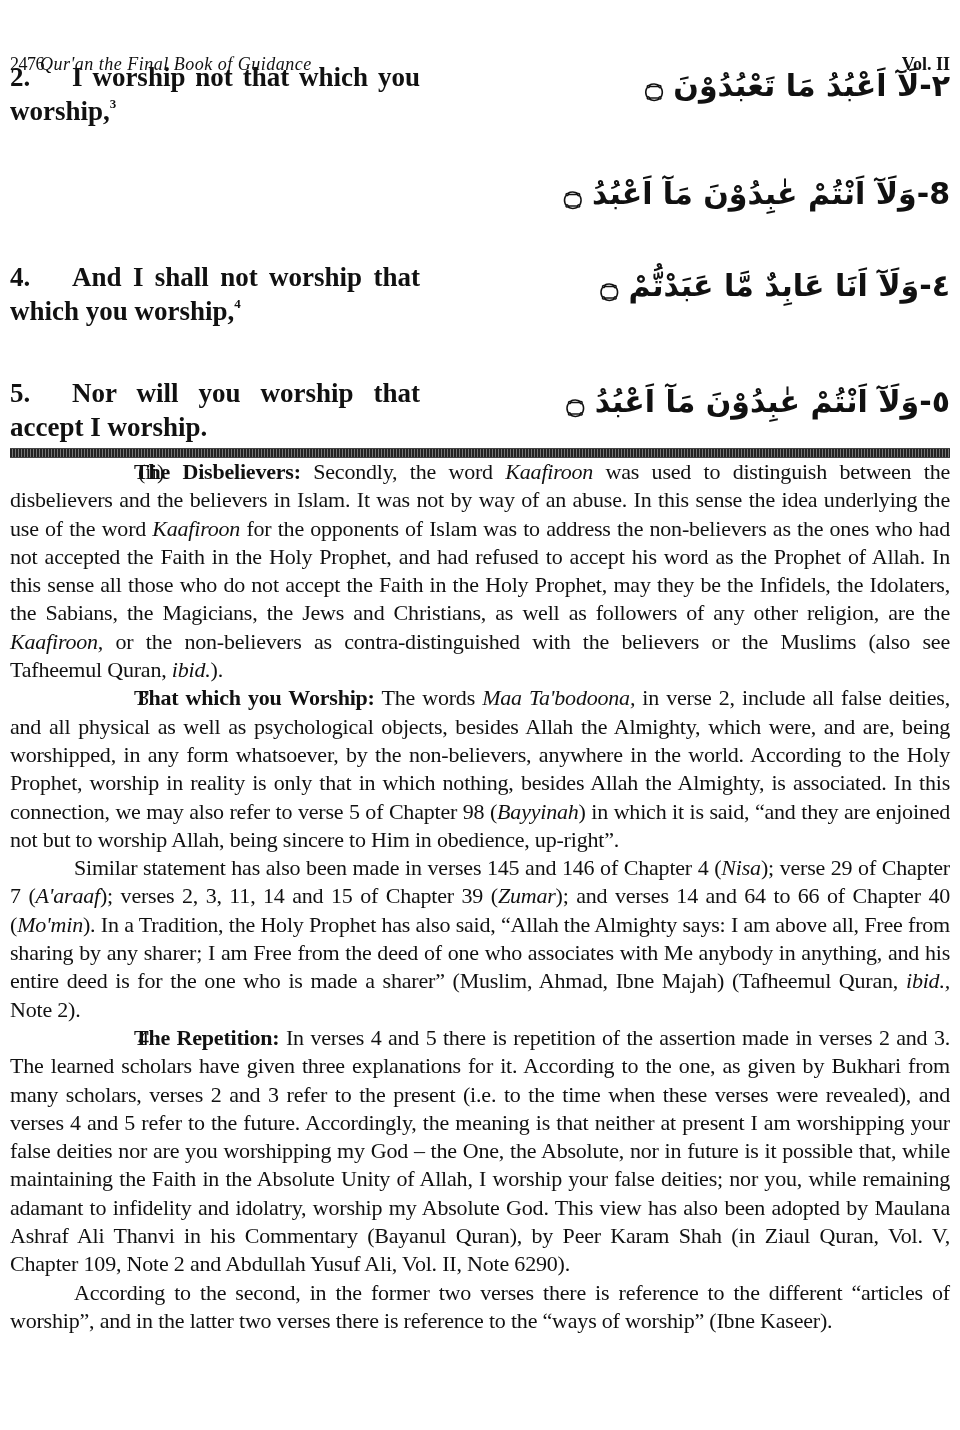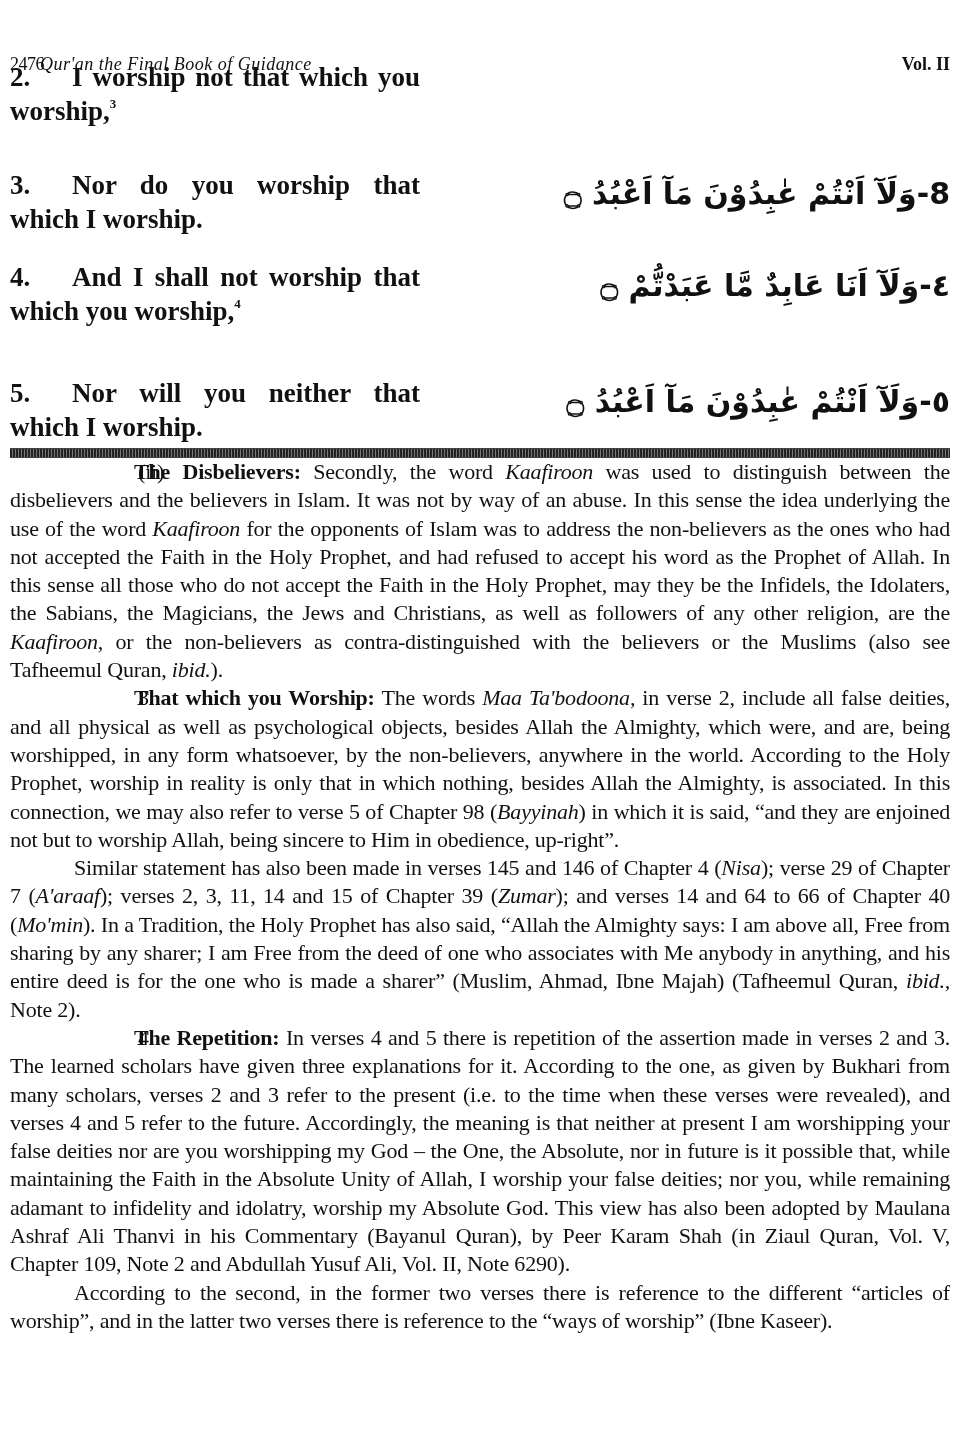--- a/index.html
+++ b/index.html
@@ -33,34 +33,34 @@
 <div class="page">
 
   <div class="header">
     <span class="pnum">2476</span>
     <span class="title">Qur'an the Final Book of Guidance</span>
     <span class="vol">Vol. II</span>
   </div>
 
   <div class="verse" style="top:60px;">
     <div class="en"><span class="num">2.</span><span>I worship not that which you worship,</span><sup>3</sup></div>
+    <div class="ar">٢-لَآ اَعْبُدُ مَا تَعْبُدُوْنَ ۝</div>
   </div>
 
   <div class="verse" style="top:168px;">
-    <div class="en"><span class="num">3.</span><span>Nor do you worship that which I worship.</span></div>
     <div class="ar">8-وَلَآ اَنْتُمْ عٰبِدُوْنَ مَآ اَعْبُدُ ۝</div>
   </div>
 
   <div class="verse" style="top:260px;">
     <div class="en"><span class="num">4.</span><span>And I shall not worship that which you worship,</span><sup>4</sup></div>
     <div class="ar">٤-وَلَآ اَنَا عَابِدٌ مَّا عَبَدْتُّمْ ۝</div>
   </div>
 
   <div class="verse" style="top:376px;">
-    <div class="en"><span class="num">5.</span><span>Nor will you neither that which I worship.</span></div>
+    <div class="en"><span class="num">5.</span><span>Nor will you worship that accept I worship.</span></div>
     <div class="ar">٥-وَلَآ اَنْتُمْ عٰبِدُوْنَ مَآ اَعْبُدُ ۝</div>
   </div>
 
   <div class="divider"></div>
 
   <div class="body-text">
     <p><span class="lbl-num">(ii)</span><span class="lbl">The Disbelievers:</span><span> Secondly, the word </span><i>Kaafiroon</i><span> was used to distinguish between the disbelievers and the believers in Islam. It was not by way of an abuse. In this sense the idea underlying the use of the word </span><i>Kaafiroon</i><span> for the opponents of Islam was to address the non-believers as the ones who had not accepted the Faith in the Holy Prophet, and had refused to accept his word as the Prophet of Allah. In this sense all those who do not accept the Faith in the Holy Prophet, may they be the Infidels, the Idolaters, the Sabians, the Magicians, the Jews and Christians, as well as followers of any other religion, are the </span><i>Kaafiroon,</i><span> or the non-believers as contra-distinguished with the believers or the Muslims (also see Tafheemul Quran, </span><i>ibid.</i><span>).</span></p>
 
     <p><span class="lbl-num">3.</span><span class="lbl">That which you Worship:</span><span> The words </span><i>Maa Ta'bodoona,</i><span> in verse 2, include all false deities, and all physical as well as psychological objects, besides Allah the Almighty, which were, and are, being worshipped, in any form whatsoever, by the non-believers, anywhere in the world. According to the Holy Prophet, worship in reality is only that in which nothing, besides Allah the Almighty, is associated. In this connection, we may also refer to verse 5 of Chapter 98 (</span><i>Bayyinah</i><span>) in which it is said, “and they are enjoined not but to worship Allah, being sincere to Him in obedience, up-right”.</span></p>
 

